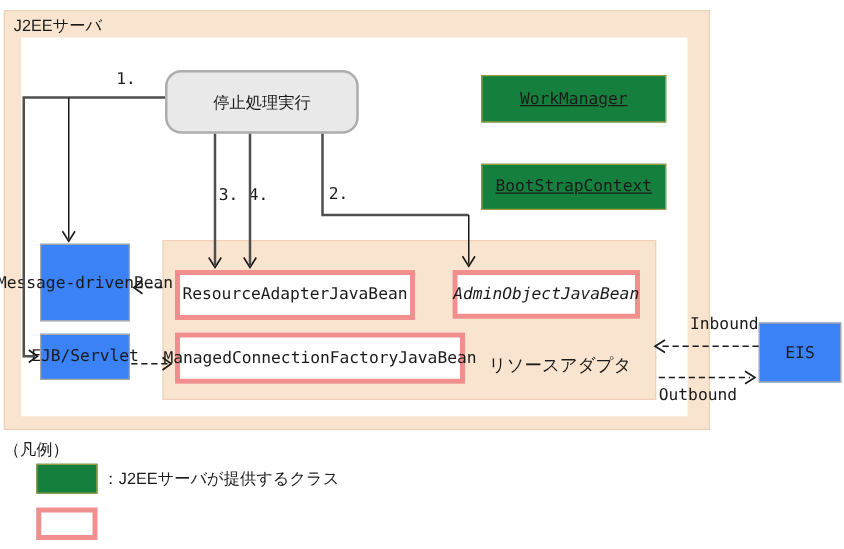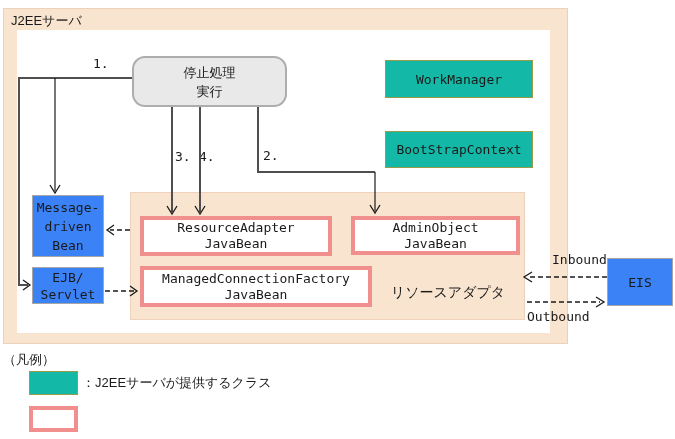--- a/index.html
+++ b/index.html
@@ -4,42 +4,42 @@
 <style>
   html,body{margin:0;padding:0;background:#ffffff;}
   #stage{
     position:relative;width:675px;height:439px;background:#ffffff;
     font-family:"DejaVu Sans Mono","Liberation Sans",sans-serif;
     font-size:13px;color:#1a1a1a;overflow:hidden;
   }
   .abs{position:absolute;}
   .jp{font-family:"Liberation Sans","DejaVu Sans",sans-serif;}
   .mono{font-family:"DejaVu Sans Mono",monospace;}
-  .center{display:flex;flex-direction:column;align-items:center;justify-content:center;text-align:center;}
+  .center{display:flex;flex-direction:row;align-items:center;justify-content:center;text-align:center;}
   
   .server-box{left:3px;top:8px;width:565px;height:336px;background:#f9e4cf;border:1px solid #ecd2b9;box-sizing:border-box;}
   .inner-white{left:17px;top:30px;width:533px;height:303px;background:#ffffff;}
   
   .round-box{left:132px;top:56px;width:155px;height:51px;background:#e9e9e9;border:2px solid #adadad;border-radius:13px;box-sizing:border-box;line-height:19px;}
   
-  .olive{background:#14b8a6;border:1px solid #9a9b49;box-sizing:border-box;}
+  .olive{background:#15803d;border:1px solid #9a9b49;box-sizing:border-box;text-decoration:underline;}
   .wm{left:385px;top:60px;width:148px;height:38px;}
   .bsc{left:385px;top:131px;width:148px;height:37px;}
   
   .ra-area{left:130px;top:192px;width:395px;height:128px;background:#f9e4cf;border:1px solid #eed3ba;box-sizing:border-box;}
   
   .plain{background:#3b82f6;border:1px solid #a6a6a6;box-sizing:border-box;}
   .mdb{left:32px;top:195px;width:72px;height:62px;line-height:19px;}
   .ejb{left:32px;top:267px;width:72px;height:37px;line-height:17px;}
   .eis{left:607px;top:258px;width:66px;height:48px;}
   
   .pink{background:#ffffff;border:4px solid #f18e8e;box-sizing:border-box;line-height:16px;}
   .rab{left:140px;top:216px;width:192px;height:40px;}
   .mcf{left:140px;top:266px;width:232px;height:41px;}
-  .aob{left:351px;top:216px;width:169px;height:39px;}
+  .aob{left:362px;top:216px;width:150px;height:39px;font-style:italic;}
   .ra-label{left:390px;top:284px;width:116px;text-align:center;font-size:14px;}
   
   .lbl{white-space:nowrap;}
   .step{font-size:13px;}
   
   .legend-title{left:3px;top:351px;}
   .sw1{left:29px;top:371px;width:49px;height:24px;}
   .sw2{left:29px;top:406px;width:49px;height:26px;background:#ffffff;border:4px solid #f18e8e;box-sizing:border-box;}
   .lg1{left:82px;top:374px;}
   .lg2{left:82px;top:410px;}

